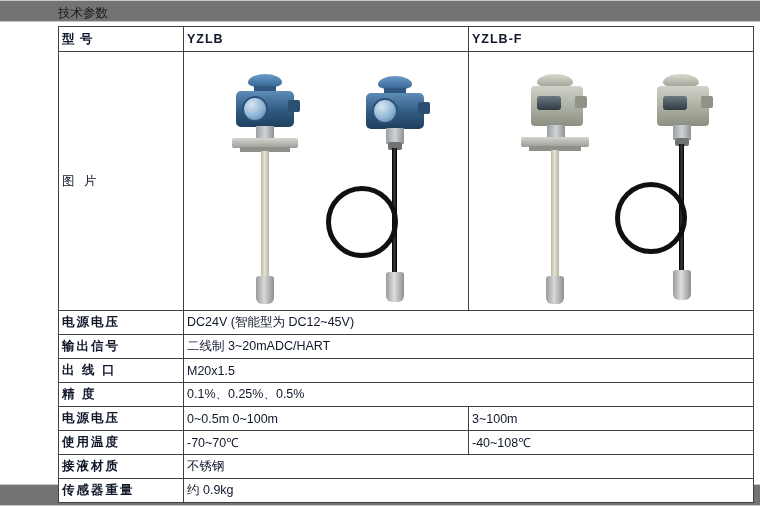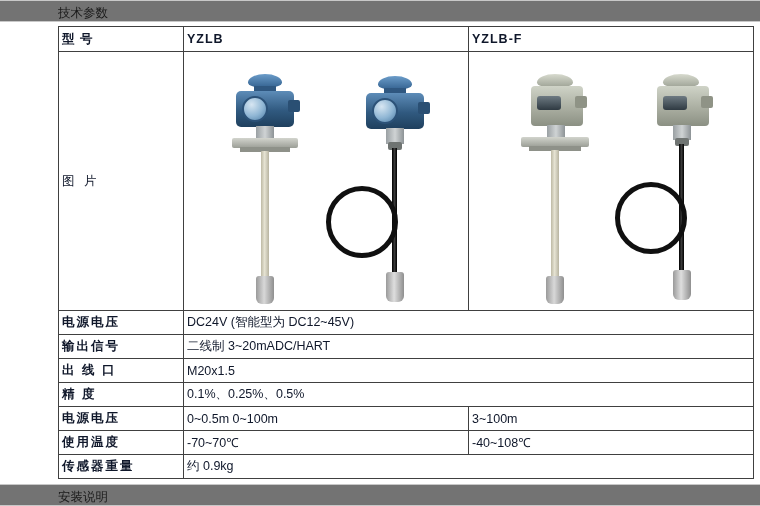--- a/index.html
+++ b/index.html
@@ -232,20 +232,24 @@
           <td class="rowlabel">电源电压</td>
           <td>0~0.5m 0~100m</td>
           <td>3~100m</td>
         </tr>
         <tr class="datarow">
           <td class="rowlabel">使用温度</td>
           <td>-70~70℃</td>
           <td>-40~108℃</td>
         </tr>
         <tr class="datarow">
+          <td class="rowlabel">接液材质</td>
+          <td colspan="2">不锈钢</td>
+        </tr>
+        <tr class="datarow">
           <td class="rowlabel">传感器重量</td>
           <td colspan="2">约 0.9kg</td>
         </tr>
 
       </tbody>
     </table>
   </div>
 
 </div>
 

